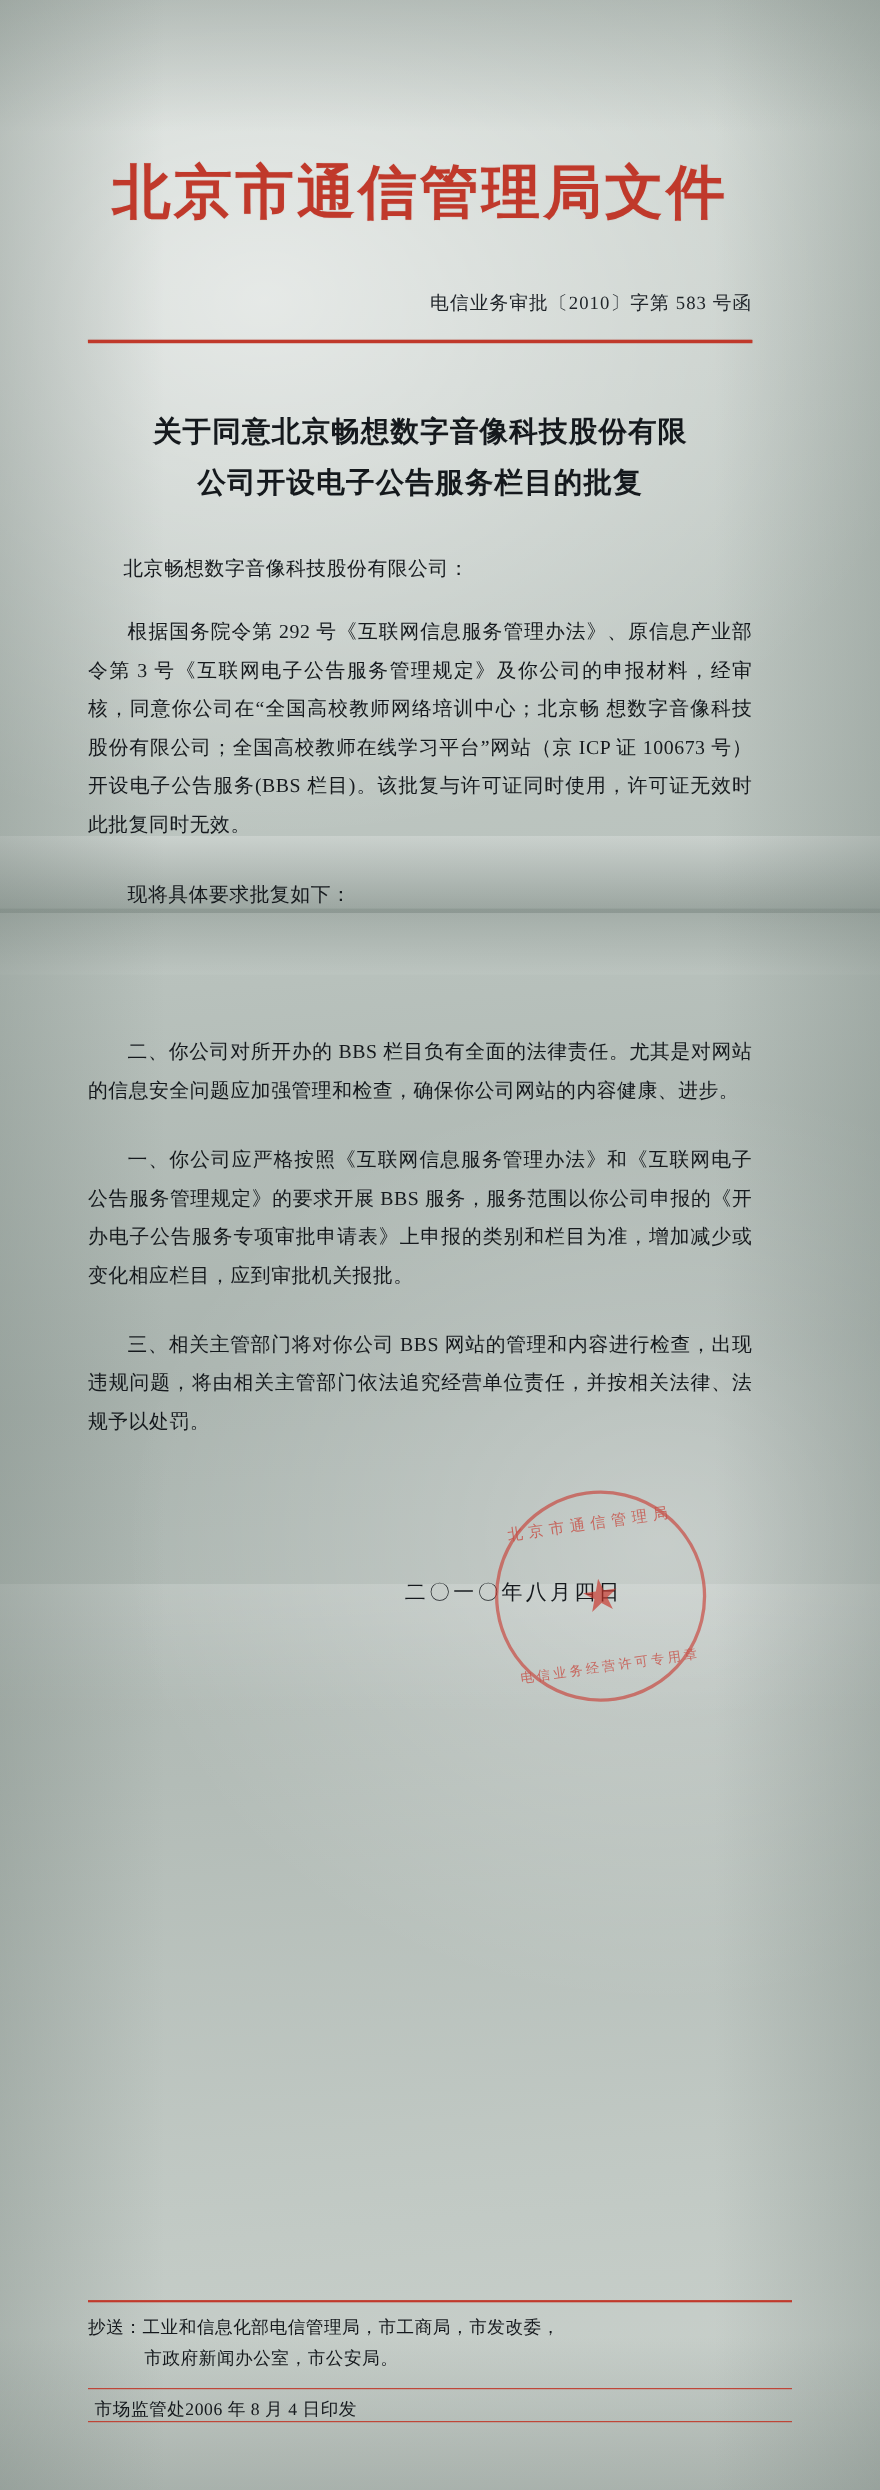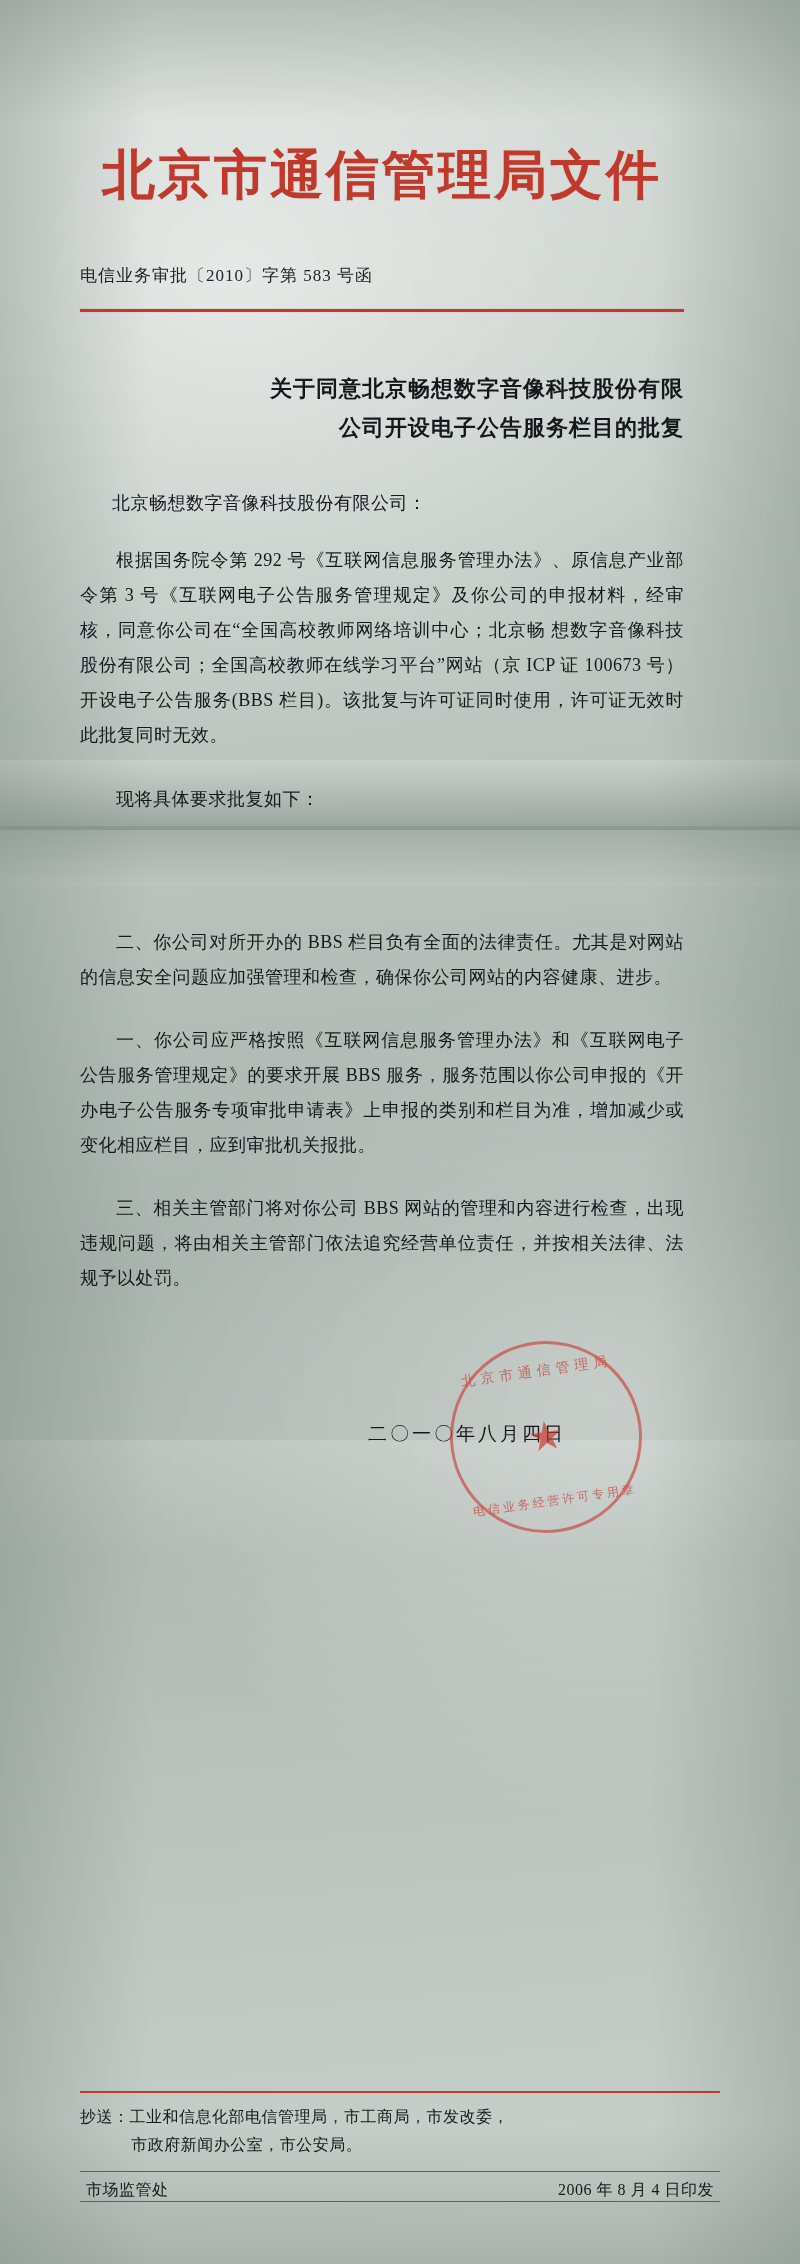--- a/index.html
+++ b/index.html
@@ -55,37 +55,37 @@
     color: #c0392b;
     font-family: "DejaVu Serif", "Liberation Serif", serif;
     font-weight: 700;
     font-size: 53px;
     letter-spacing: 3px;
     text-shadow: 0 0 1px rgba(160,40,30,0.35);
   }
 
   .doc-number {
     margin-top: 52px;
-    text-align: left;
+    text-align: right;
     font-size: 17px;
     color: #20252a;
     letter-spacing: 1px;
   }
 
   .red-rule {
     margin: 22px 0 0 0;
     height: 3px;
     background: #c0392b;
     box-shadow: 0 0 1px rgba(170,50,40,0.6);
   }
 
   .subject {
     margin-top: 58px;
-    text-align: right;
-    font-size: 22px;
+    text-align: center;
+    font-size: 26px;
     font-weight: 700;
     line-height: 1.75;
     color: #15191d;
     letter-spacing: 1px;
   }
 
   .recipient {
     margin-top: 44px;
     font-size: 18px;
     color: #15191d;
@@ -171,27 +171,26 @@
   .cc-block {
     padding: 10px 0 12px 0;
     font-size: 16px;
     line-height: 1.75;
     color: #15191d;
     letter-spacing: 0.5px;
   }
   .cc-block .cc-line2 { padding-left: 3.2em; }
   .footer-bottom {
     display: flex;
-    justify-content: space-between;
+    justify-content: flex-start;
     align-items: center;
     padding: 8px 6px 0 6px;
     font-size: 16px;
     color: #15191d;
     letter-spacing: 0.5px;
-    gap: 48px;
   }
 </style>
 </head>
 <body>
 
 <div class="page">
 
   <div class="crease c1"></div>
   <div class="crease c2"></div>
   <div class="crease c3"></div>

